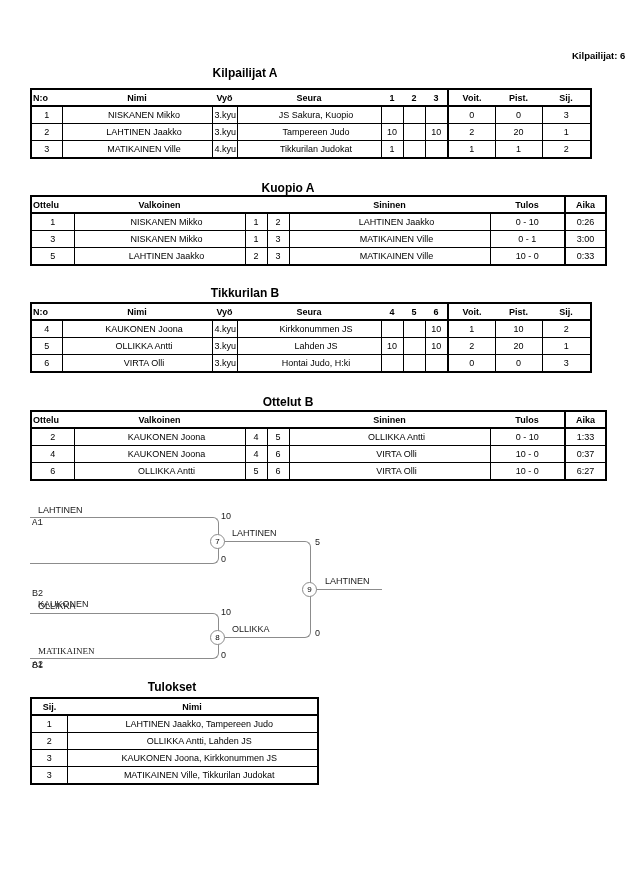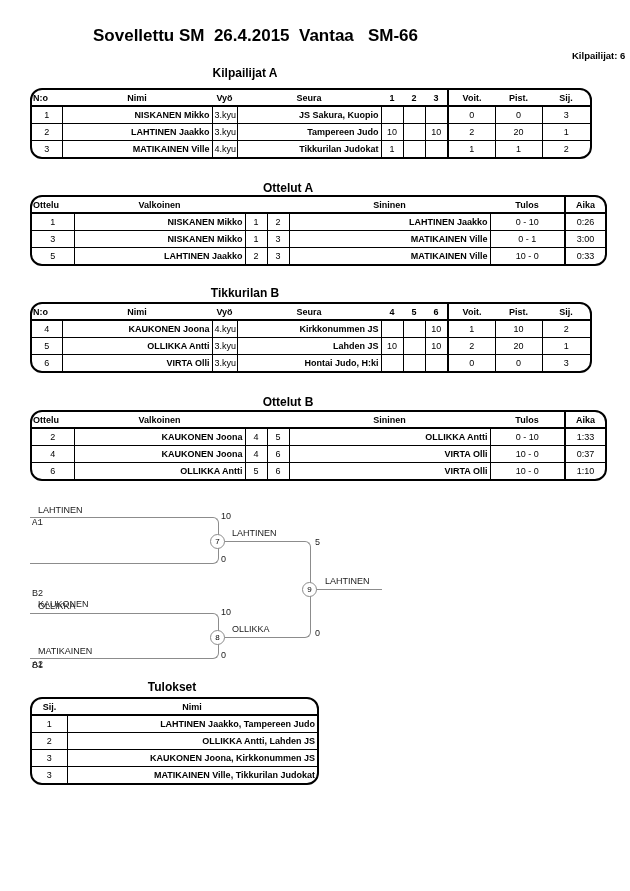--- a/index.html
+++ b/index.html
@@ -6,45 +6,44 @@
   .page {
     position:relative; width:630px; height:891px; margin:0 auto;
     background:#ffffff; color:#000;
     font-family:"Liberation Sans","DejaVu Sans",sans-serif;
     overflow:hidden;
   }
   .main-title { position:absolute; left:93px; top:26px; font-size:17px; font-weight:bold; white-space:pre; }
   .participants { position:absolute; left:536px; top:50px; font-size:9.5px; font-weight:bold; white-space:nowrap;padding-left:36px; }
   .sec-title { position:absolute; transform:translateX(-50%); font-size:12px; font-weight:bold; white-space:nowrap; }
 
-  .tblwrap { position:absolute; border:2px solid #000; border-radius:12px; background:#fff; }
+  .tblwrap { position:absolute; border:2px solid #000; border-radius:0; background:#fff; }
   .tbl { border-collapse:collapse; table-layout:fixed; width:100%; }
   .tbl th, .tbl td { padding:0 2px; white-space:nowrap; overflow:hidden; box-sizing:border-box; vertical-align:middle; }
   .tbl th { font-size:9px; font-weight:bold; height:16px; border:none; border-bottom:2px solid #000; text-align:center; }
   .tbl td { font-size:9px; height:17px; border:1px solid #000; text-align:center; }
   .tbl td:first-child { border-left:none; }
   .tbl td:last-child { border-right:none; }
   .tbl tbody tr:last-child td { border-bottom:none; }
   .tbl .thickl { border-left:2px solid #000 !important; }
-  .tbl .left { text-align:right; padding-left:16px;font-weight:bold; }
+  .tbl .left { text-align:center; padding-left:16px; }
   .tbl th.hleft { text-align:left; padding-left:1px; }
 
   .bline { position:absolute; border:0 solid #8c8c8c; }
   .blabel { position:absolute; font-size:9px; color:#1a1a1a; white-space:nowrap; }
   .mcircle {
     position:absolute; width:13px; height:13px; border:1px solid #8c8c8c; border-radius:50%;
     background:#fff; font-size:8px; line-height:13px; text-align:center; color:#000;
   }
 </style>
 </head>
 <body>
 
 <div class="page">
 
-  <div class="main-title">Sovellettu SM  26.4.2015  Vantaa   SM-66</div>
   <div class="participants">Kilpailijat: 6</div>
 
   <div class="sec-title" style="left:245px; top:66px;">Kilpailijat A</div>
   <div class="tblwrap" style="left:30px; top:88px; width:558px;">
     <table class="tbl">
       <colgroup>
         <col style="width:30px">
           <col style="width:150px">
           <col style="width:25px">
           <col style="width:144px">
@@ -103,21 +102,21 @@
           <td></td>
           <td></td>
           <td class="thickl">1</td>
           <td>1</td>
           <td>2</td>
         </tr>
       </tbody>
     </table>
   </div>
 
-  <div class="sec-title" style="left:288px; top:181px;">Ottelut A</div>
+  <div class="sec-title" style="left:288px; top:181px;">Kuopio A</div>
   <div class="tblwrap" style="left:30px; top:195px; width:573px;">
     <table class="tbl">
       <colgroup>
         <col style="width:42px">
           <col style="width:171px">
           <col style="width:22px">
           <col style="width:22px">
         <col style="width:201px">
           <col style="width:75px">
           <col style="width:40px">
@@ -277,21 +276,21 @@
           <td>10 - 0</td>
           <td class="thickl">0:37</td>
         </tr>
         <tr>
           <td>6</td>
           <td class="left">OLLIKKA Antti</td>
           <td>5</td>
           <td>6</td>
           <td class="left">VIRTA Olli</td>
           <td>10 - 0</td>
-          <td class="thickl">1:10</td>
+          <td class="thickl">6:27</td>
         </tr>
       </tbody>
     </table>
   </div>
 
   <div>
 
     <div class="bline" style="left:30px; top:517px; width:188px; height:24px; border-top-width:1px; border-right-width:1px; border-top-right-radius:6px;"></div>
     <div class="bline" style="left:30px; top:541px; width:188px; height:22px; border-bottom-width:1px; border-right-width:1px; border-bottom-right-radius:6px;"></div>
     <div class="bline" style="left:217px; top:541px; width:93px; height:48px; border-top-width:1px; border-right-width:1px; border-top-right-radius:6px;"></div>
@@ -303,21 +302,21 @@
     <div class="blabel" style="left:38px; top:505px;">LAHTINEN</div>
     <div class="blabel" style="left:32px; top:518px;font-family:Liberation Mono, monospace;">A1</div>
     <div class="blabel" style="left:38px; top:551px;margin-top:48px;">KAUKONEN</div>
     <div class="blabel" style="left:32px; top:588px;">B2</div>
     <div class="blabel" style="left:221px; top:511px;">10</div>
     <div class="blabel" style="left:221px; top:554px;">0</div>
     <div class="blabel" style="left:232px; top:528px;">LAHTINEN</div>
 
     <div class="blabel" style="left:38px; top:601px;">OLLIKKA</div>
     <div class="blabel" style="left:32px; top:614px;margin-top:46px;">B1</div>
-    <div class="blabel" style="left:38px; top:646px;">MATIKAINEN</div>
+    <div class="blabel" style="left:38px; top:646px;font-family:Liberation Serif, serif;">MATIKAINEN</div>
     <div class="blabel" style="left:32px; top:659px;">A2</div>
     <div class="blabel" style="left:221px; top:607px;">10</div>
     <div class="blabel" style="left:221px; top:650px;">0</div>
     <div class="blabel" style="left:232px; top:624px;">OLLIKKA</div>
 
     <div class="blabel" style="left:315px; top:537px;">5</div>
     <div class="blabel" style="left:315px; top:628px;">0</div>
     <div class="blabel" style="left:325px; top:576px;">LAHTINEN</div>
 
     <div class="mcircle" style="left:210px; top:534px;">7</div>

